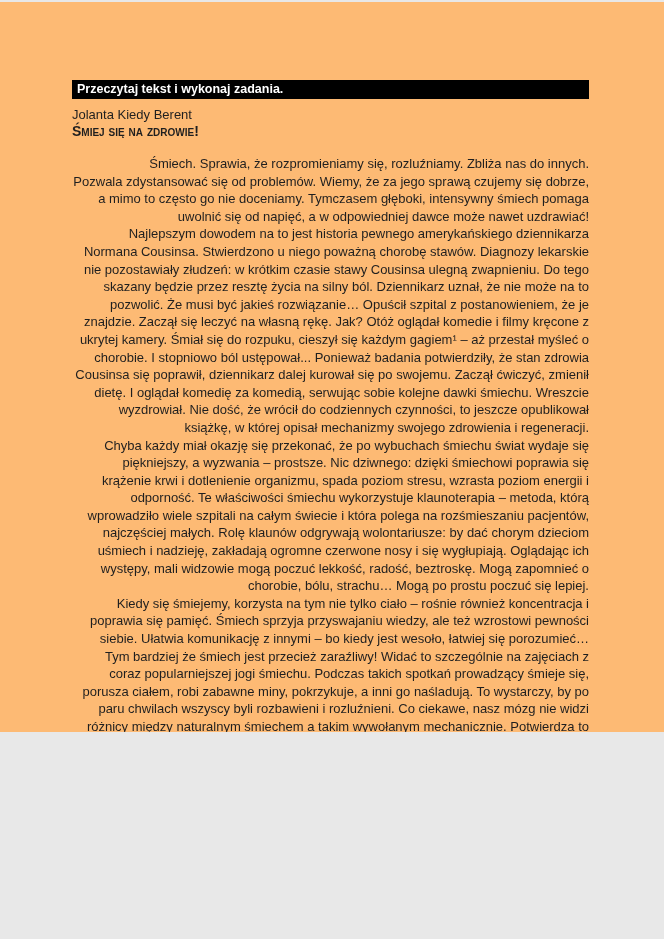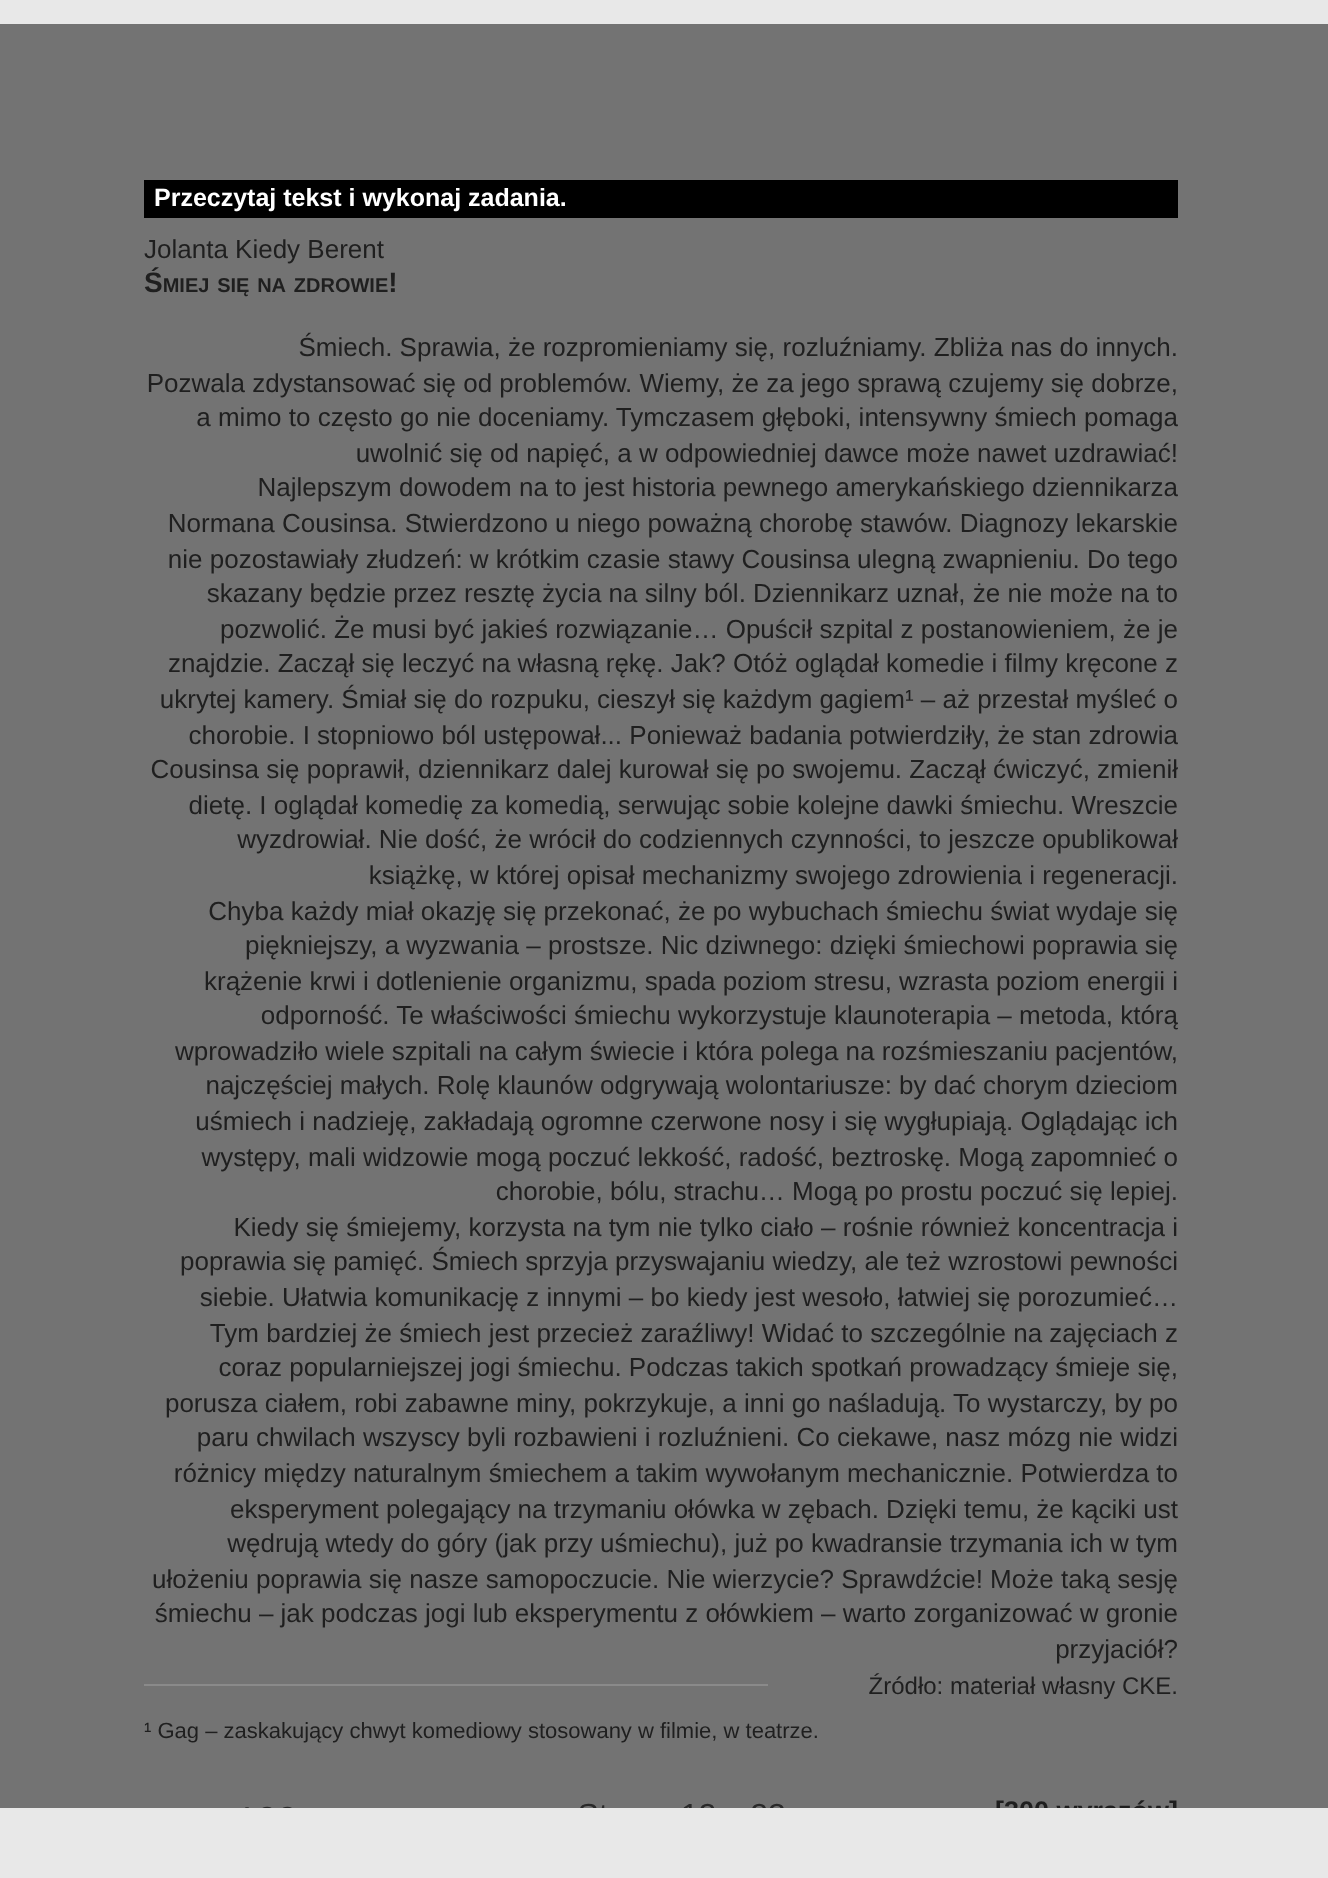--- a/index.html
+++ b/index.html
@@ -1,24 +1,24 @@
 <!DOCTYPE html>
 <html><head>
 <meta charset="utf-8">
 <style>
   html, body { margin: 0; padding: 0; background: #e8e8e8; }
   .page {
     position: relative;
     width: 664px;
-    height: 892px;
-    background: #737373;
+    height: 730px;
+    background: #fdba74;
     font-family: "Liberation Sans", sans-serif;
     color: #1f1f1f;
     overflow: hidden;
-    margin: 12px auto;
+    margin: 2px auto;
   }
   .content {
     position: absolute;
     left: 72px;
     top: 78px;
     width: 517px;
   }
   .banner {
     background: #000000;
     color: #ffffff;

